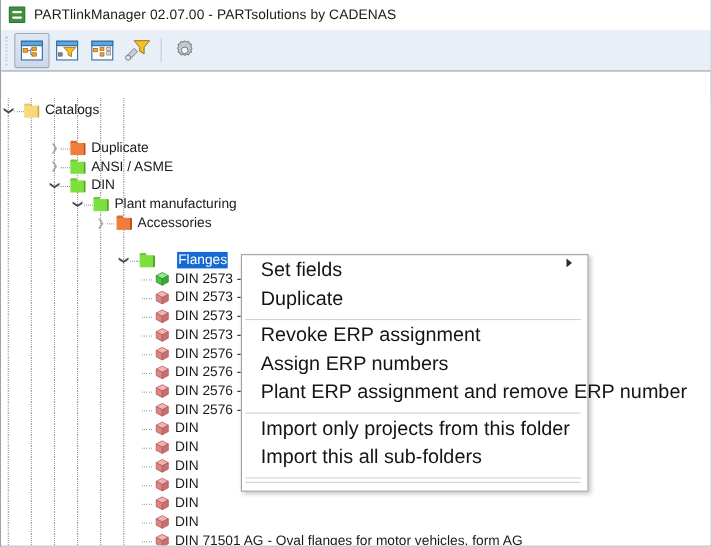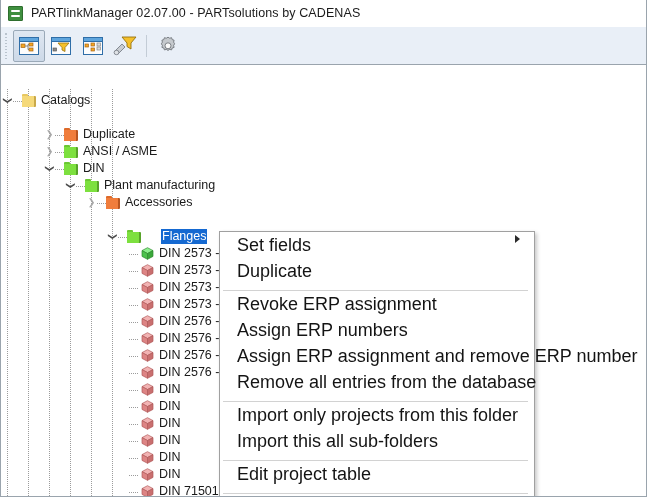--- a/index.html
+++ b/index.html
@@ -529,32 +529,26 @@
         <span>Duplicate</span>
       </div>
       <div class="ctxsep"></div>
       <div class="ctxitem">
         <span>Revoke ERP assignment</span>
       </div>
       <div class="ctxitem">
         <span>Assign ERP numbers</span>
       </div>
       <div class="ctxitem">
-        <span>Assign ERP assignment and remove ERP number</span>
-      </div>
-      <div class="ctxitem">
-        <span>Remove all entries from the database</span>
+        <span>Plant ERP assignment and remove ERP number</span>
       </div>
       <div class="ctxsep"></div>
       <div class="ctxitem">
         <span>Import only projects from this folder</span>
       </div>
       <div class="ctxitem">
         <span>Import this all sub-folders</span>
       </div>
       <div class="ctxsep"></div>
-      <div class="ctxitem">
-        <span>Edit project table</span>
-      </div>
       <div class="ctxsep"></div>
     </div>
 
 </div>
 
 </body></html>

